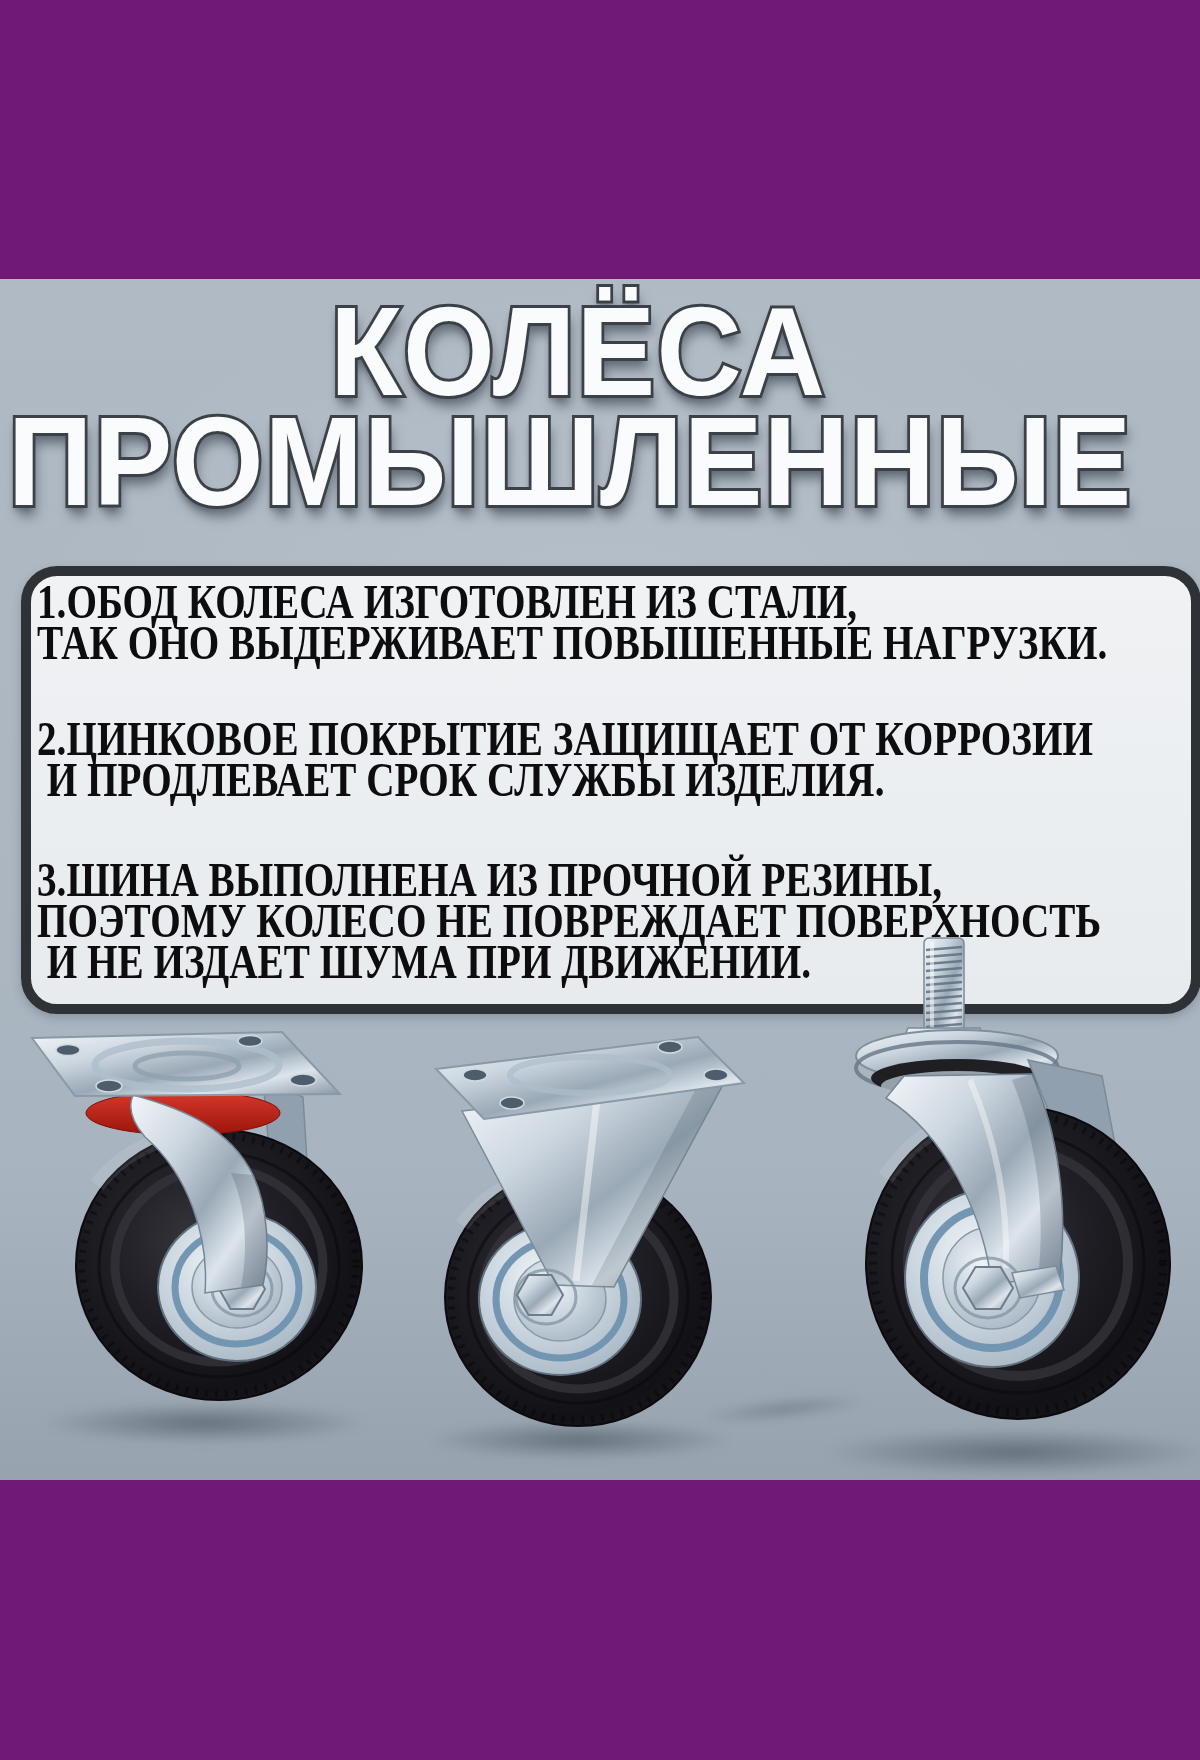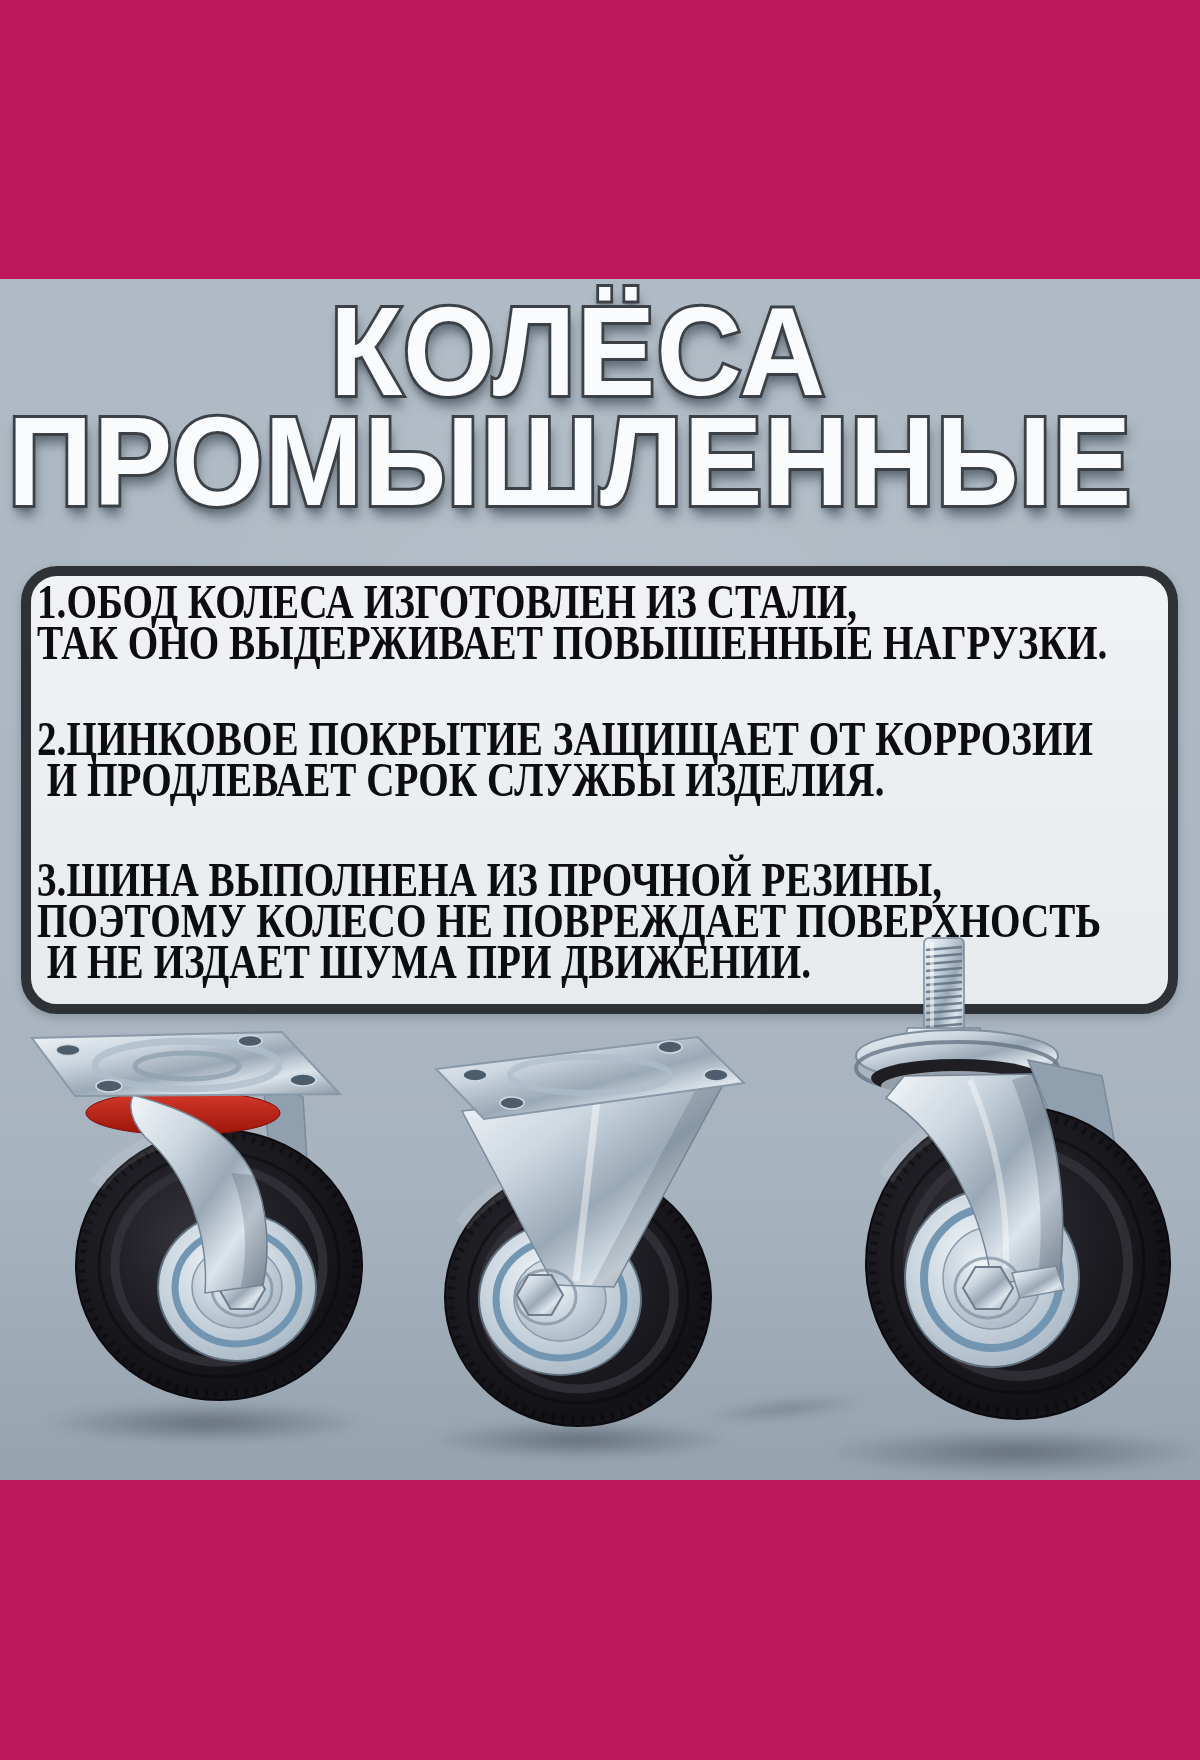--- a/index.html
+++ b/index.html
@@ -2,40 +2,40 @@
 <html style="--band-top: #b0bac4; --band-bottom: #a3b0bb; --title-fill: #fafbfc; --title-outline: #3c4147; --box-border: #2e3236; --box-fill-top: #f0f2f4; --box-fill-bottom: #e7ebee; --text: #0d0d10; --red-ring: #c2251a; --tire: #1a191e; --hub-blue: #6e92b0;"><head>
 <meta charset="utf-8">
 <style>
   :root{
     --band-top:#b0bac4; --band-bottom:#a3b0bb;
     --title-fill:#fafbfc; --title-outline:#3c4147;
     --box-border:#2e3236; --box-fill-top:#f0f2f4; --box-fill-bottom:#e7ebee;
     --text:#0d0d10; --red-ring:#c2251a; --tire:#1a191e; --hub-blue:#6e92b0;
   }
   html,body{margin:0;padding:0;}
-  .canvas{position:relative;width:1200px;height:1760px;background:#be185d;overflow:hidden;
+  .canvas{position:relative;width:1200px;height:1760px;background:#701a75;overflow:hidden;
           font-family:"Liberation Sans",sans-serif;}
   .band{position:absolute;left:0;top:279px;width:1200px;height:1201px;
         background:linear-gradient(180deg,var(--band-top) 0%,#abb6c1 55%,var(--band-bottom) 100%);}
   .band-light{position:absolute;left:0;top:279px;width:1200px;height:1201px;
         background:radial-gradient(ellipse 70% 45% at 50% 30%,rgba(255,255,255,.10),rgba(255,255,255,0) 70%),
                    linear-gradient(180deg,rgba(0,0,0,0) 75%,rgba(40,52,64,.10) 100%);}
   .title-line{position:absolute;white-space:nowrap;font-weight:700;color:var(--title-fill);
         line-height:1em;letter-spacing:1px;z-index:3;}
   .title-line::before{content:attr(data-text);position:absolute;left:0;top:0;z-index:-1;
         -webkit-text-stroke:6px var(--title-outline);color:var(--title-outline);
         text-shadow:3px 11px 12px rgba(58,68,80,.60), -2px 5px 6px rgba(58,68,80,.35),
                     0 2px 0 var(--title-outline), 0 -2px 0 var(--title-outline),
                     2px 0 0 var(--title-outline), -2px 0 0 var(--title-outline);}
   .title-1{left:578px;top:288px;font-size:127px;transform:translateX(-50%) scaleX(.93);}
   .title-2{left:570px;top:398px;font-size:127px;transform:translateX(-50%) scaleX(.93);}
   .feature-box{position:absolute;left:21px;top:566px;width:1137px;height:428px;
         border:10px solid var(--box-border);border-radius:36px;
         background:linear-gradient(180deg,var(--box-fill-top),var(--box-fill-bottom));
-        box-shadow:0 4px 10px rgba(50,60,70,.25);z-index:2;}
+        box-shadow:0 4px 10px rgba(50,60,70,.25);z-index:2;padding-left:23px;}
   .copy{position:absolute;left:6px;top:5px;width:1420px;transform:scaleX(.80);
         transform-origin:0 0;color:var(--text);
         font-family:"Liberation Serif",serif;font-weight:700;font-size:49px;line-height:41px;}
   .para{margin:0 0 55px 0;}
   .para:nth-child(2){margin-bottom:59px;}
   .para:last-child{margin-bottom:0;}
   .f-line{white-space:pre;}
   .wheel{position:absolute;z-index:4;}
   .wheel-1{left:5px;top:1025px;}
   .wheel-2{left:400px;top:1025px;}

